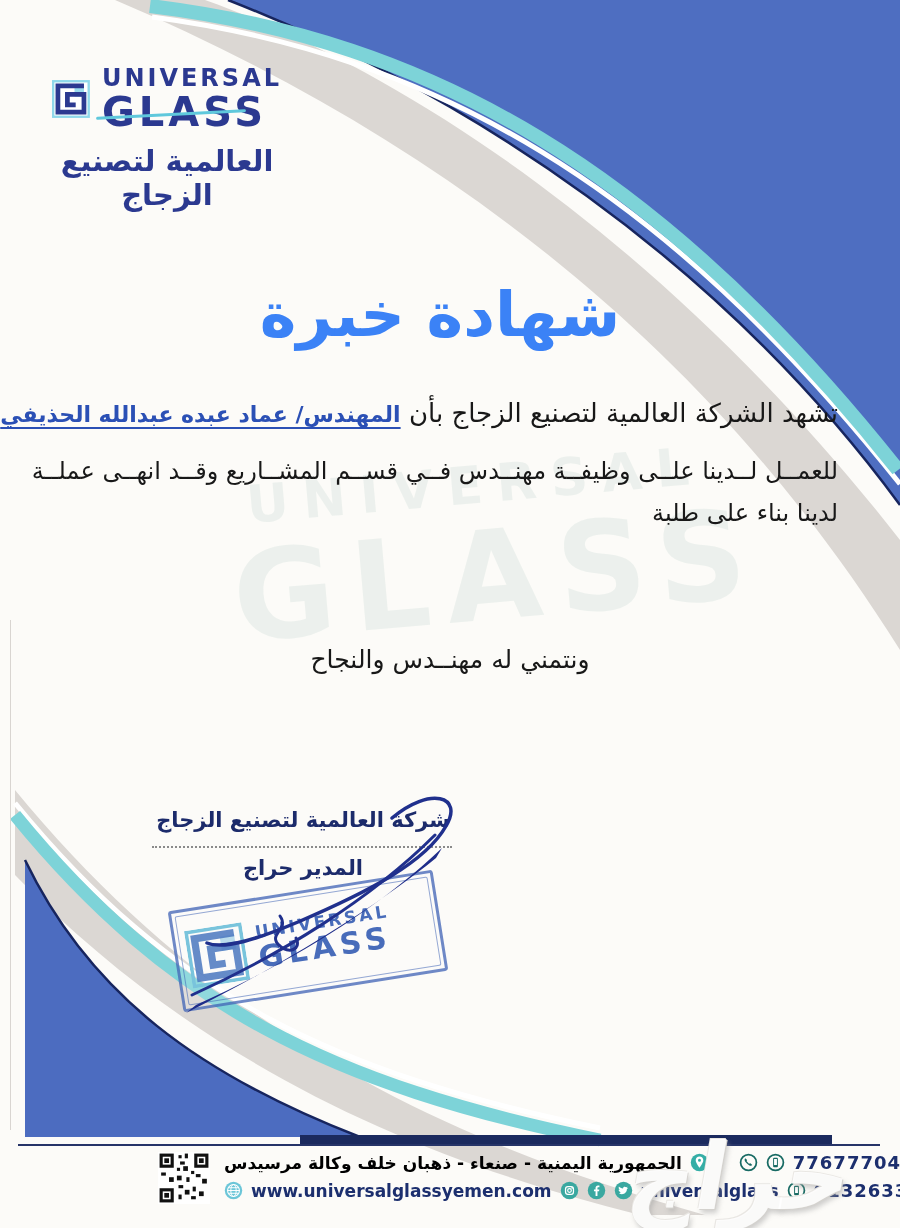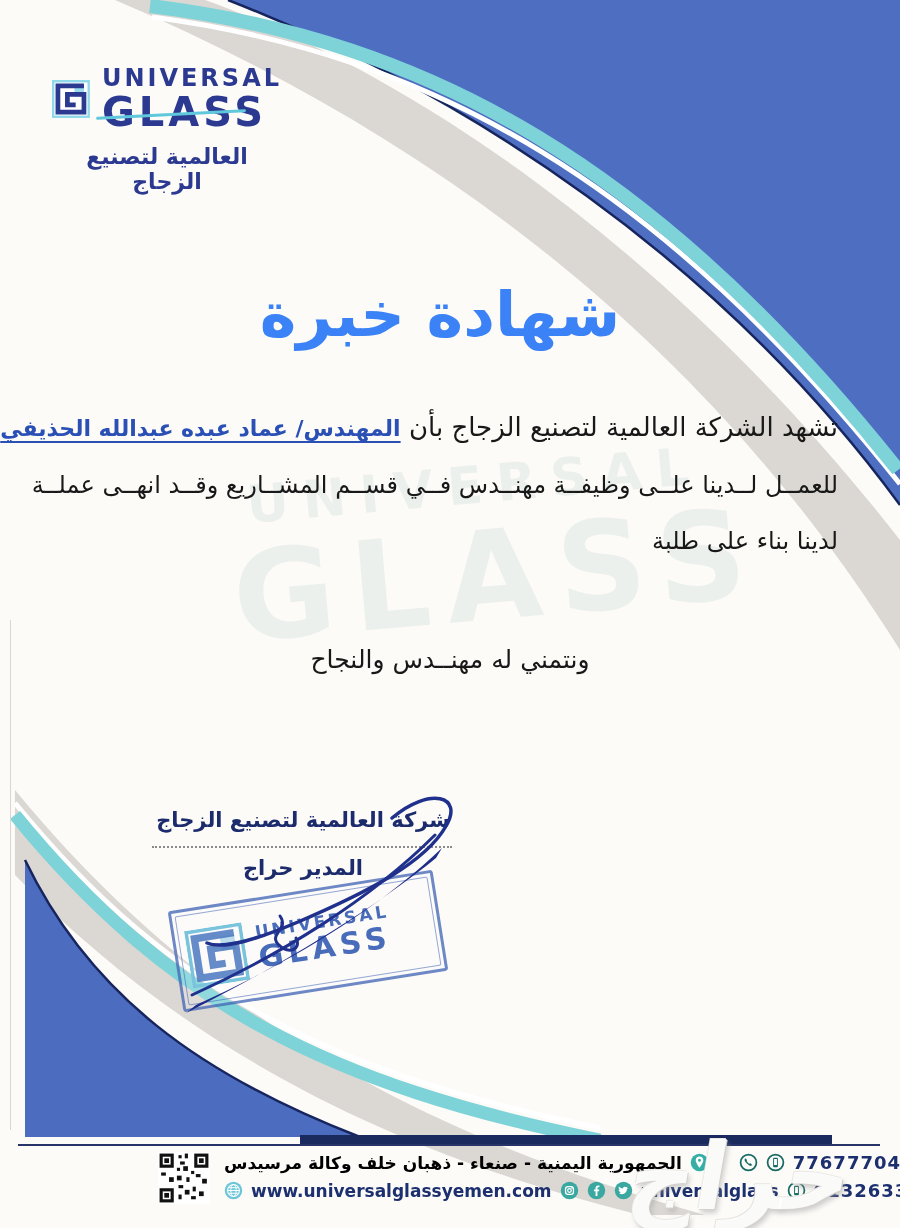--- a/index.html
+++ b/index.html
@@ -16,27 +16,27 @@
     opacity:.14;z-index:1;color:#8fb4ad;pointer-events:none;}
   .wm-center .wm1{font-size:52px;letter-spacing:14px;font-weight:600;}
   .wm-center .wm2{font-size:124px;letter-spacing:16px;font-weight:800;line-height:1.0;}
   
   .logo{position:absolute;left:52px;top:62px;z-index:2;width:230px;}
   .logo-row{display:flex;align-items:center;gap:12px;}
   .logo-text{line-height:1.0;color:#2b3990;}
   .logo-l1{font-size:24px;letter-spacing:3px;font-weight:600;}
   .logo-l2{font-size:40px;letter-spacing:4px;font-weight:800;position:relative;margin-top:2px;}
   .logo-l2 .swoosh{position:absolute;left:-6px;top:21px;width:150px;height:3px;background:#5fc8dc;transform:rotate(-3deg);border-radius:2px;}
-  .logo-ar{margin-top:8px;text-align:center;font-size:22px;font-weight:bold;color:#2b3990;direction:rtl;}
+  .logo-ar{margin-top:8px;text-align:center;font-size:29px;font-weight:bold;color:#2b3990;direction:rtl;}
   
   .title{position:absolute;left:130px;top:278px;width:620px;text-align:center;z-index:2;
     font-size:62px;font-weight:800;color:#3b82f6;direction:rtl;letter-spacing:1px;}
   
   .body-text{position:absolute;right:62px;left:62px;top:392px;z-index:2;direction:rtl;text-align:right;color:#181818;}
-  .b-line{font-size:24px;line-height:42px;white-space:nowrap;margin-top:14px;}
+  .b-line{font-size:24px;line-height:42px;white-space:nowrap;}
   .b-line1{font-size:26px;margin-bottom:14px;}
   .name-blue{color:#2b50b5;font-weight:bold;font-size:22px;text-decoration:underline;text-underline-offset:5px;}
   .wish{position:absolute;left:240px;top:645px;width:420px;text-align:center;z-index:2;
     font-size:25px;color:#181818;direction:rtl;}
   
   .sig-company{position:absolute;left:148px;top:808px;width:310px;text-align:center;z-index:3;
     font-size:21px;font-weight:bold;color:#1c2b6b;direction:rtl;}
   .sig-dots{position:absolute;left:152px;top:846px;width:300px;border-top:2px dotted #8a8a8a;z-index:3;}
   .sig-role{position:absolute;left:148px;top:856px;width:310px;text-align:center;z-index:3;
     font-size:21px;font-weight:bold;color:#1c2b6b;direction:rtl;}

